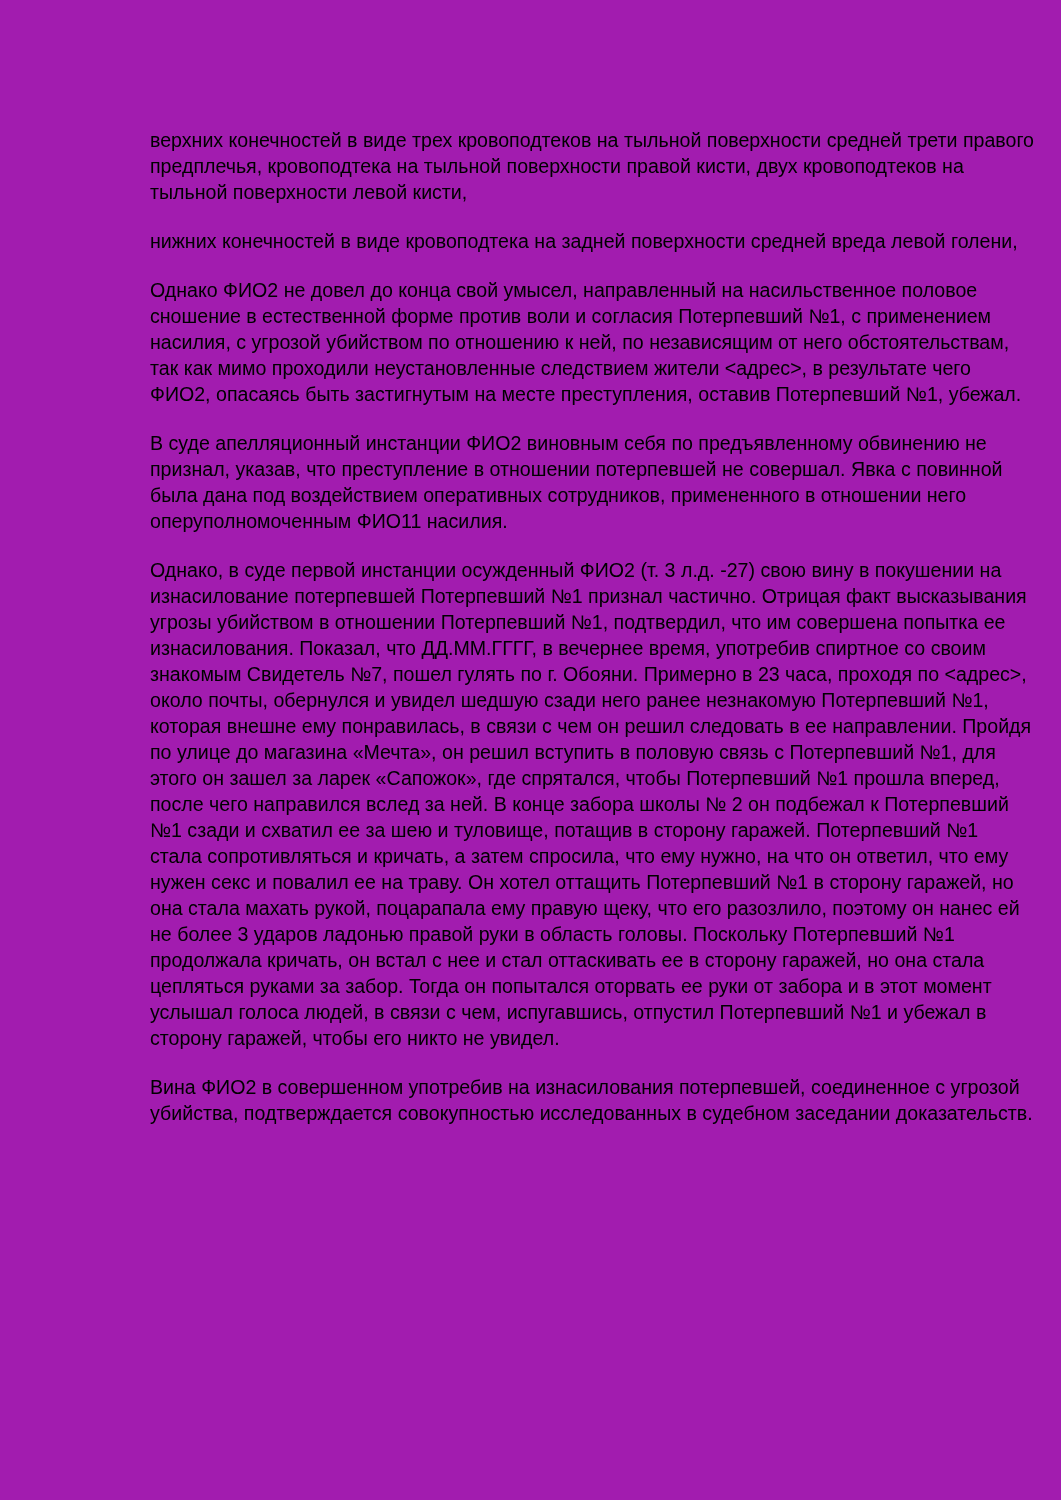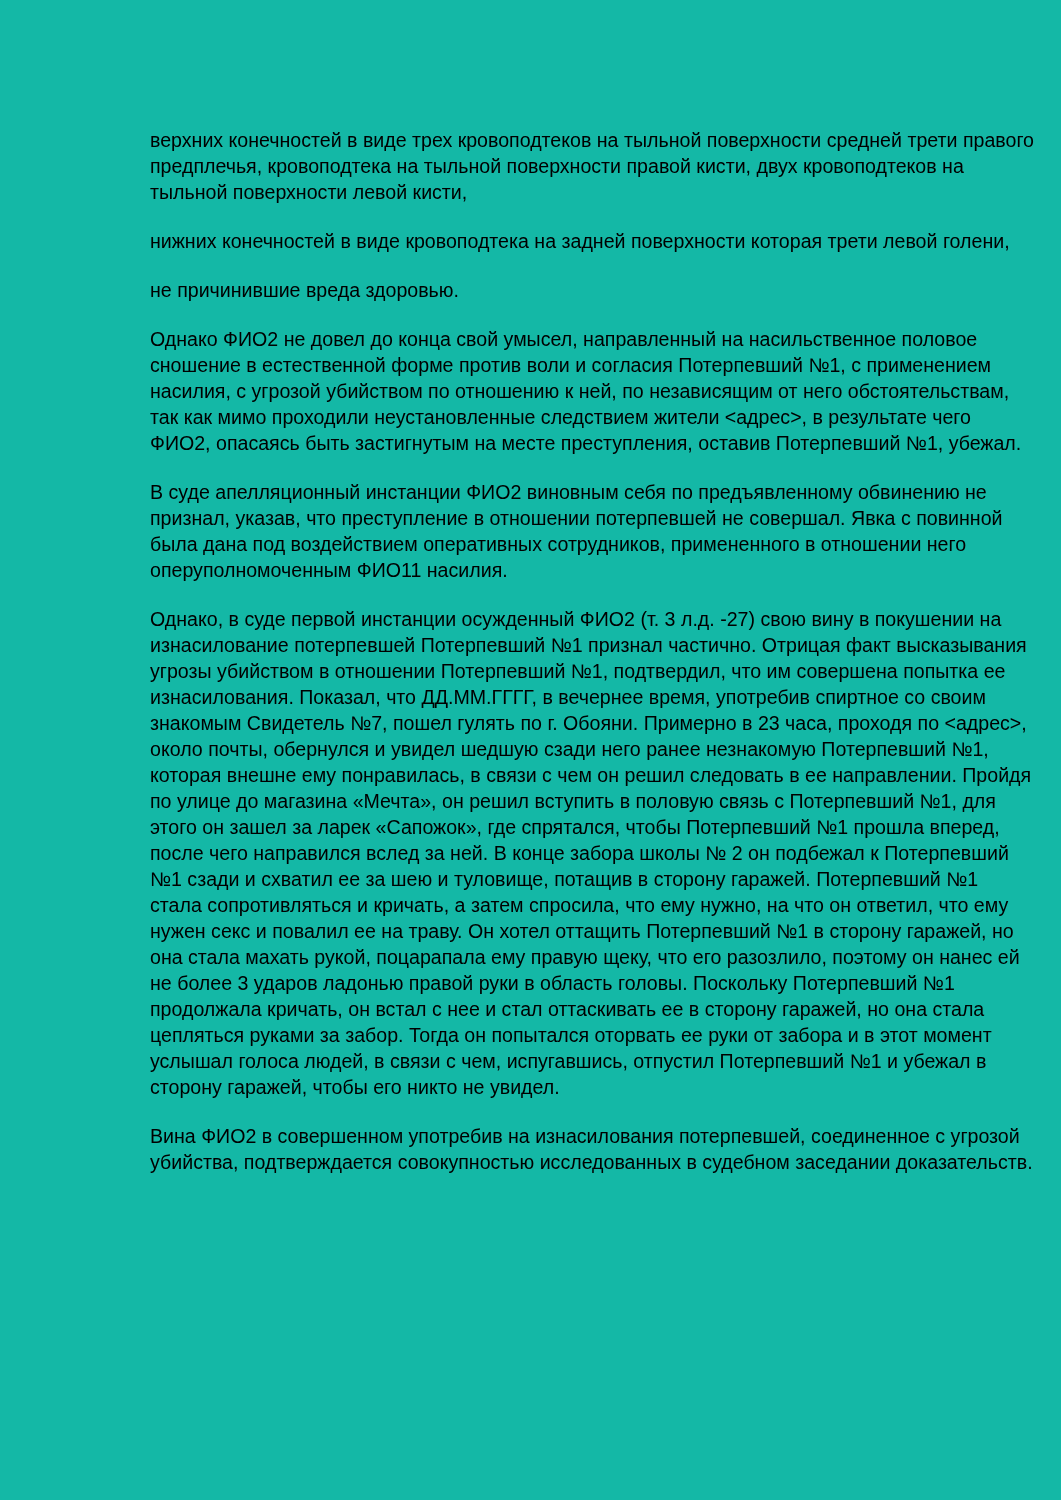--- a/index.html
+++ b/index.html
@@ -4,21 +4,21 @@
 <style>
   html, body {
     margin: 0;
     padding: 0;
     background: #ffffff;
   }
   .page {
     position: relative;
     width: 1061px;
     height: 1500px;
-    background: #14b8a6;
+    background: #a21caf;
     overflow: hidden;
     box-sizing: border-box;
     padding: 127px 27px 0 150px;
   }
   .text-block {
     width: 884px;
     max-width: 884px;
   }
   .text-block p {
     margin: 0 0 23px 0;
@@ -29,20 +29,19 @@
     text-align: left;
     word-spacing: normal;
   }
 </style>
 </head>
 <body>
 
 <div class="page">
   <div class="text-block">
     <p>верхних конечностей в виде трех кровоподтеков на тыльной поверхности средней трети правого предплечья, кровоподтека на тыльной поверхности правой кисти, двух кровоподтеков на тыльной поверхности левой кисти,</p>
-    <p>нижних конечностей в виде кровоподтека на задней поверхности которая трети левой голени,</p>
-    <p>не причинившие вреда здоровью.</p>
+    <p>нижних конечностей в виде кровоподтека на задней поверхности средней вреда левой голени,</p>
     <p>Однако ФИО2 не довел до конца свой умысел, направленный на насильственное половое сношение в естественной форме против воли и согласия Потерпевший №1, с применением насилия, с угрозой убийством по отношению к ней, по независящим от него обстоятельствам, так как мимо проходили неустановленные следствием жители &lt;адрес&gt;, в результате чего ФИО2, опасаясь быть застигнутым на месте преступления, оставив Потерпевший №1, убежал.</p>
     <p>В суде апелляционный инстанции ФИО2 виновным себя по предъявленному обвинению не признал, указав, что преступление в отношении потерпевшей не совершал. Явка с повинной была дана под воздействием оперативных сотрудников, примененного в отношении него оперуполномоченным ФИО11 насилия.</p>
     <p>Однако, в суде первой инстанции осужденный ФИО2 (т. 3 л.д. -27) свою вину в покушении на изнасилование потерпевшей Потерпевший №1 признал частично. Отрицая факт высказывания угрозы убийством в отношении Потерпевший №1, подтвердил, что им совершена попытка ее изнасилования. Показал, что ДД.ММ.ГГГГ, в вечернее время, употребив спиртное со своим знакомым Свидетель №7, пошел гулять по г. Обояни. Примерно в 23 часа, проходя по &lt;адрес&gt;, около почты, обернулся и увидел шедшую сзади него ранее незнакомую Потерпевший №1, которая внешне ему понравилась, в связи с чем он решил следовать в ее направлении. Пройдя по улице до магазина «Мечта», он решил вступить в половую связь с Потерпевший №1, для этого он зашел за ларек «Сапожок», где спрятался, чтобы Потерпевший №1 прошла вперед, после чего направился вслед за ней. В конце забора школы № 2 он подбежал к Потерпевший №1 сзади и схватил ее за шею и туловище, потащив в сторону гаражей. Потерпевший №1 стала сопротивляться и кричать, а затем спросила, что ему нужно, на что он ответил, что ему нужен секс и повалил ее на траву. Он хотел оттащить Потерпевший №1 в сторону гаражей, но она стала махать рукой, поцарапала ему правую щеку, что его разозлило, поэтому он нанес ей не более 3 ударов ладонью правой руки в область головы. Поскольку Потерпевший №1 продолжала кричать, он встал с нее и стал оттаскивать ее в сторону гаражей, но она стала цепляться руками за забор. Тогда он попытался оторвать ее руки от забора и в этот момент услышал голоса людей, в связи с чем, испугавшись, отпустил Потерпевший №1 и убежал в сторону гаражей, чтобы его никто не увидел.</p>
     <p>Вина ФИО2 в совершенном употребив на изнасилования потерпевшей, соединенное с угрозой убийства, подтверждается совокупностью исследованных в судебном заседании доказательств.</p>
   </div>
 </div>
 
 </body></html>

